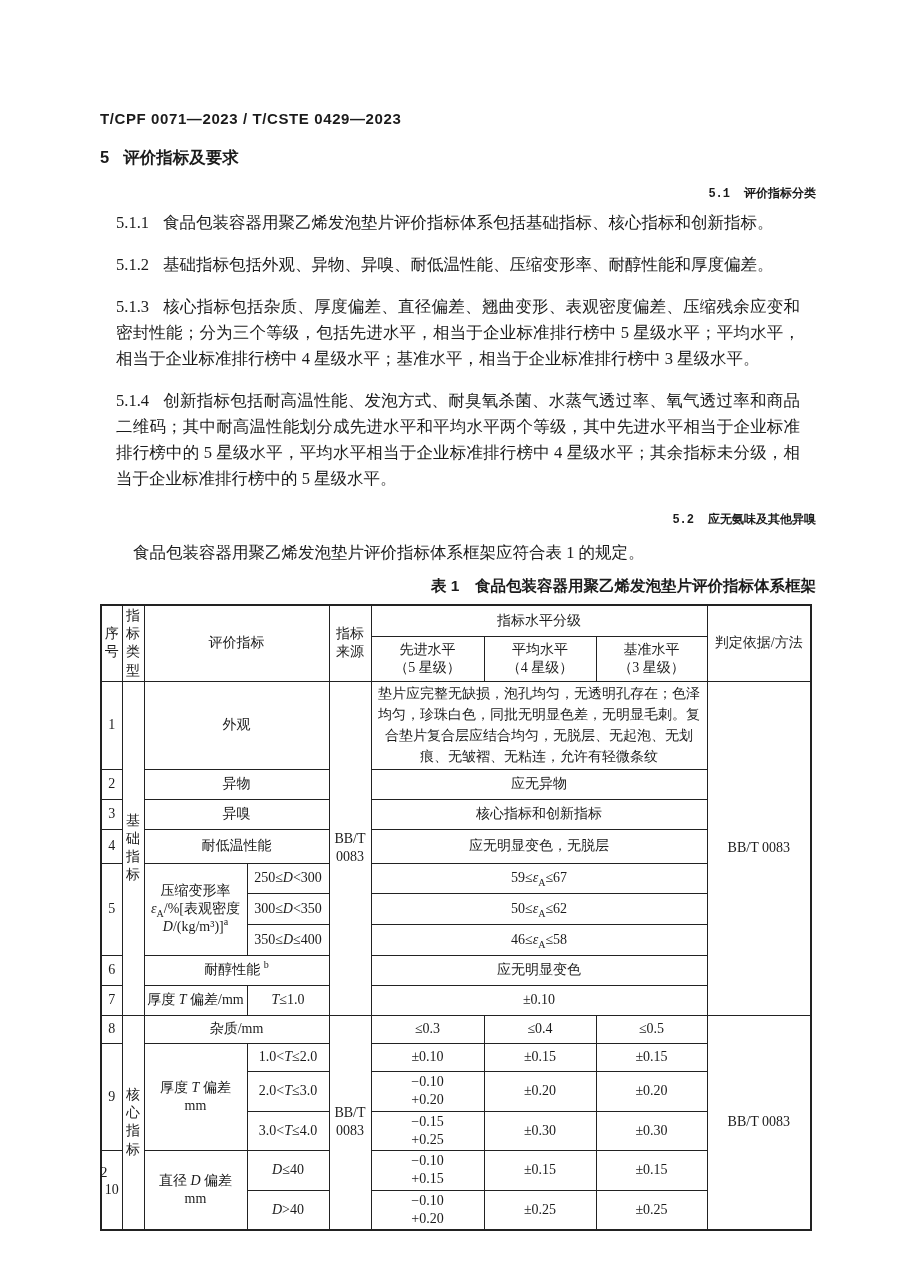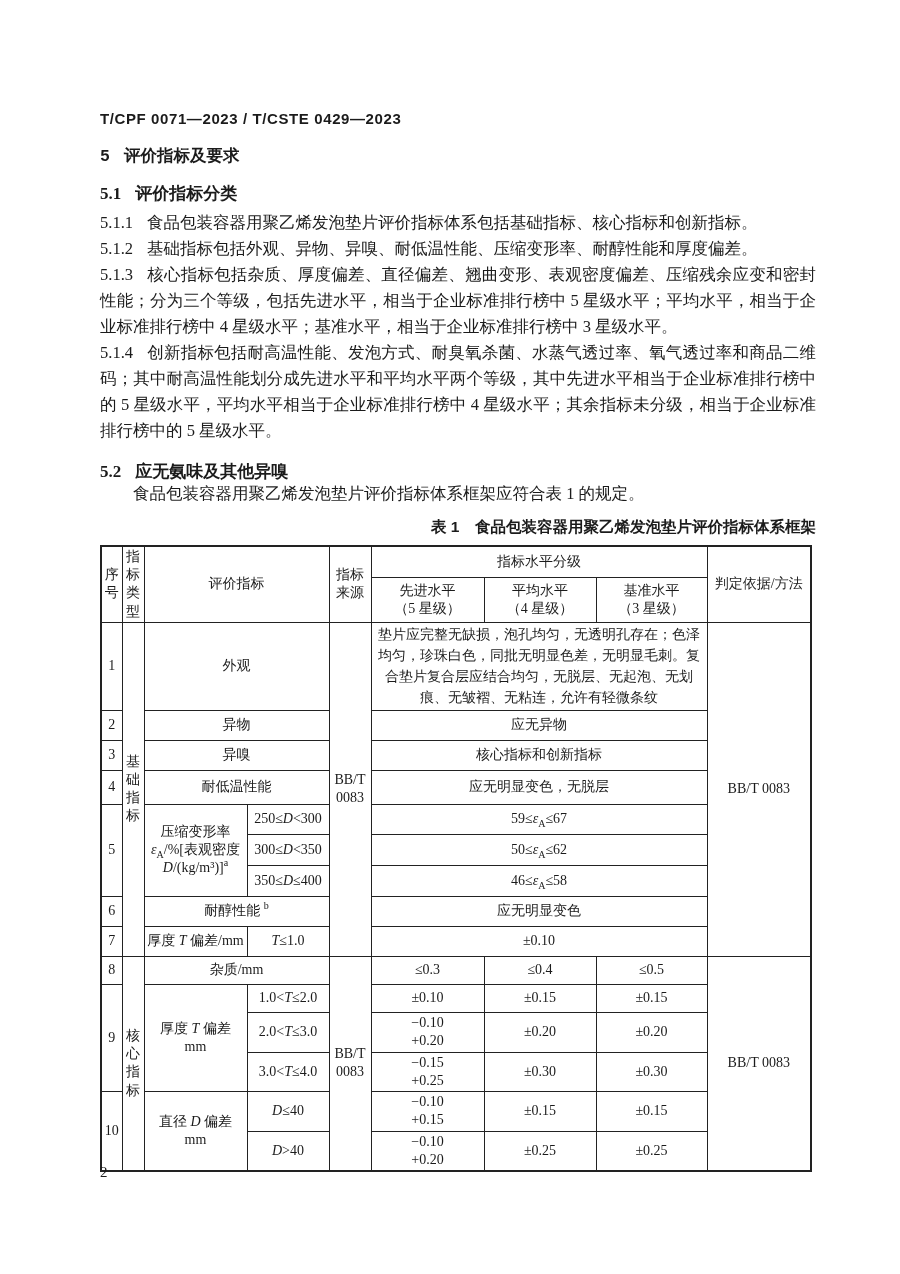--- a/index.html
+++ b/index.html
@@ -23,40 +23,41 @@
     font-weight:600;
     font-size:15px;
     letter-spacing:0.6px;
     line-height:18px;
   }
   h2.h-main{
     margin:20px 0 0 0;
     font-size:16.5px;
     font-weight:bold;
     line-height:18px;
-    font-family:Liberation Mono, monospace;
+    font-family:Liberation Sans, sans-serif;
   }
   h3.h-sub{
     margin:19px 0 0 0;
-    font-size:17px;
+    font-size:12px;
     font-weight:bold;
     line-height:18px;
-    font-family:Liberation Serif, serif;
+    font-family:Liberation Mono, monospace;
+    text-align:right;
   }
   .num-gap{display:inline-block;width:14px;}
   p.para{
-    margin:0;
+    margin:16px;
     font-size:16.5px;
     line-height:26px;
     text-align:justify;
   }
   p.para:first-of-type{margin-top:7px;}
   .pnum{margin-right:14px;}
   p.p-body{
-    margin:0 0 0 0;
+    margin:11px 0 0 0;
     font-size:16.5px;
     line-height:26px;
     text-indent:33px;
     text-align:justify;
   }
   .tbl-caption{
     margin-top:11px;
     text-align:right;
     font-weight:bold;
     font-size:15.5px;

